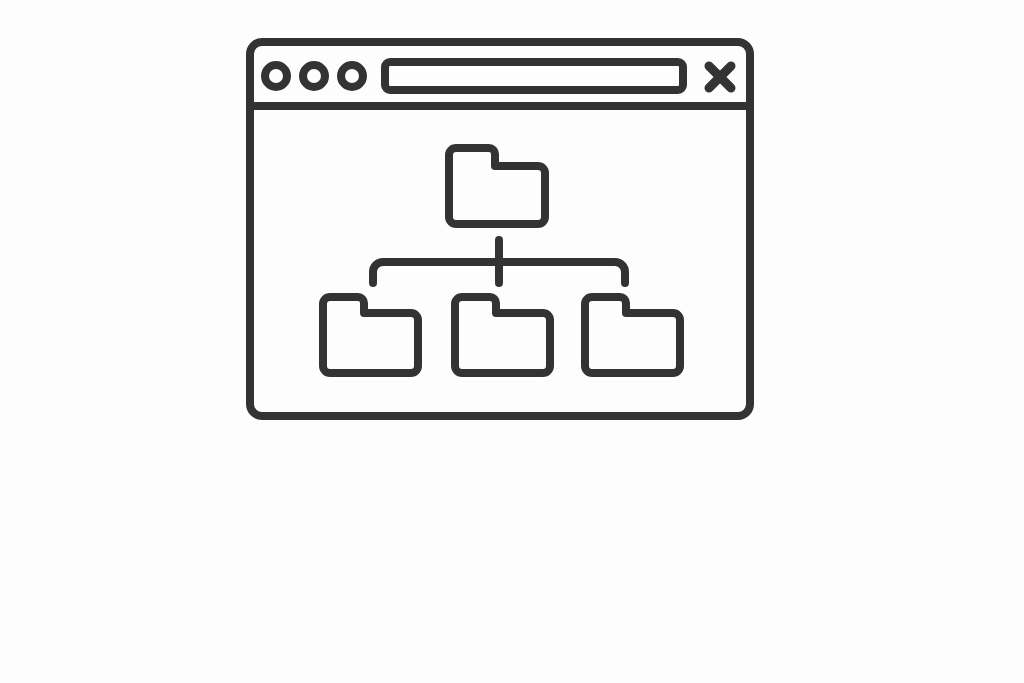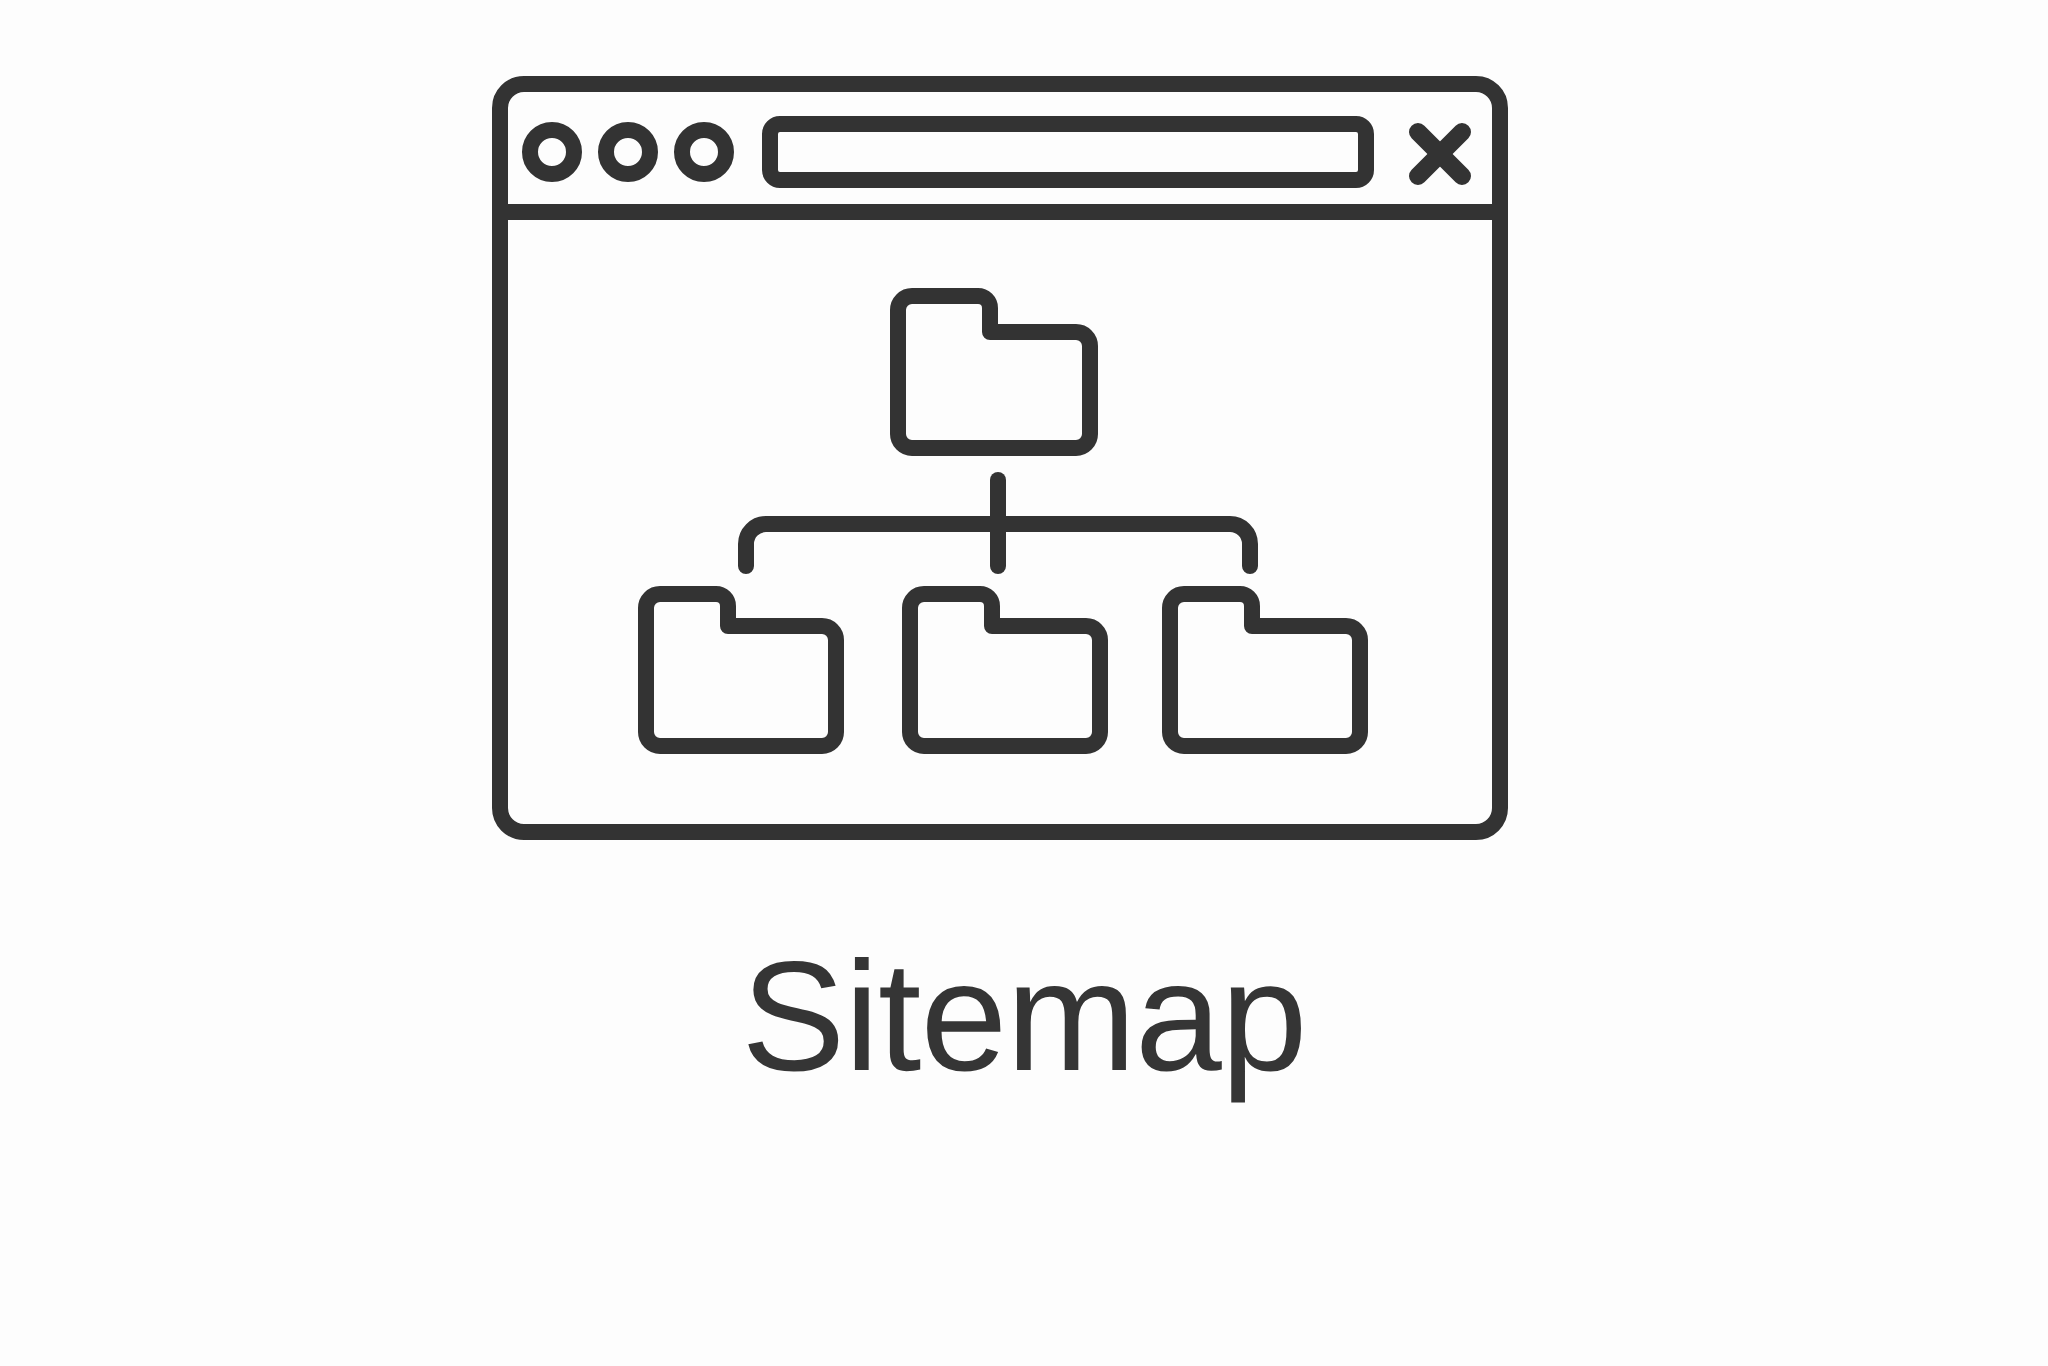--- a/index.html
+++ b/index.html
@@ -141,16 +141,15 @@
                    A 7 7 0 0 1 585 366
                    L 585 304
                    A 7 7 0 0 1 592 297 Z" fill="none" stroke="#333333" stroke-width="8" stroke-linejoin="round"></path>
         </g>
 
       </g>
     </g>
   </svg>
 
   <div class="caption-block">
-    <span class="caption-line">Sitemap</span>
   </div>
 
 </div>
 
 </body></html>

